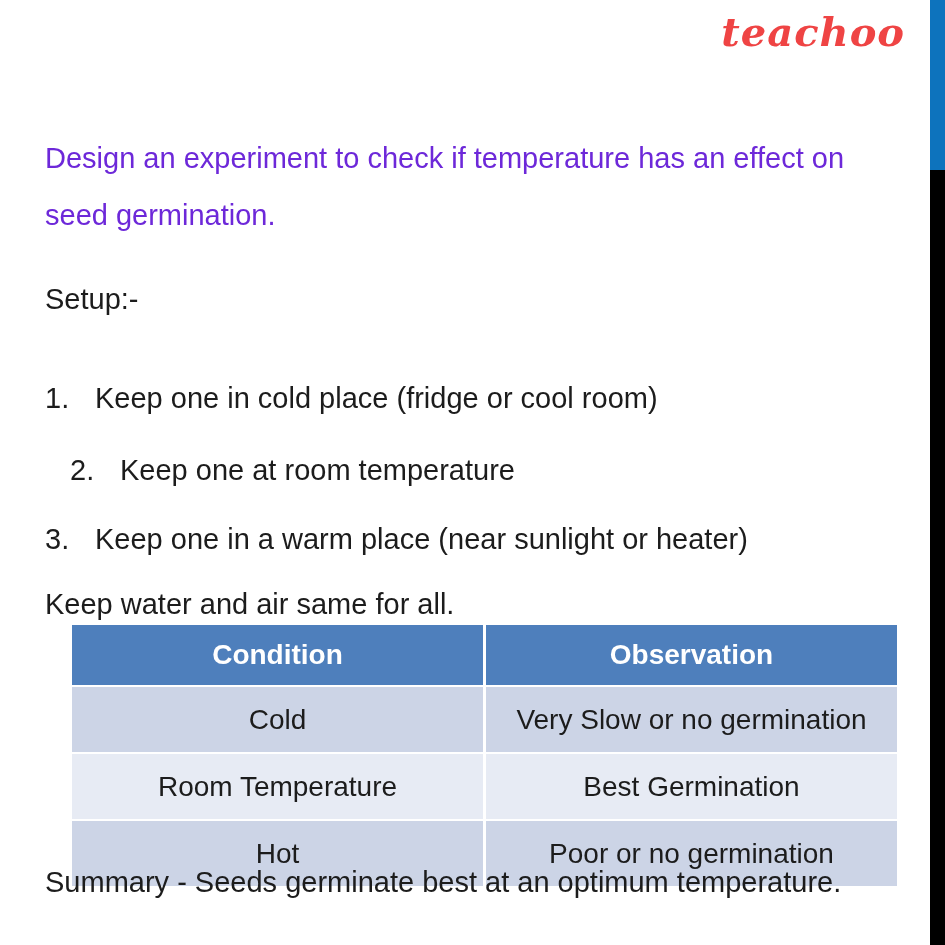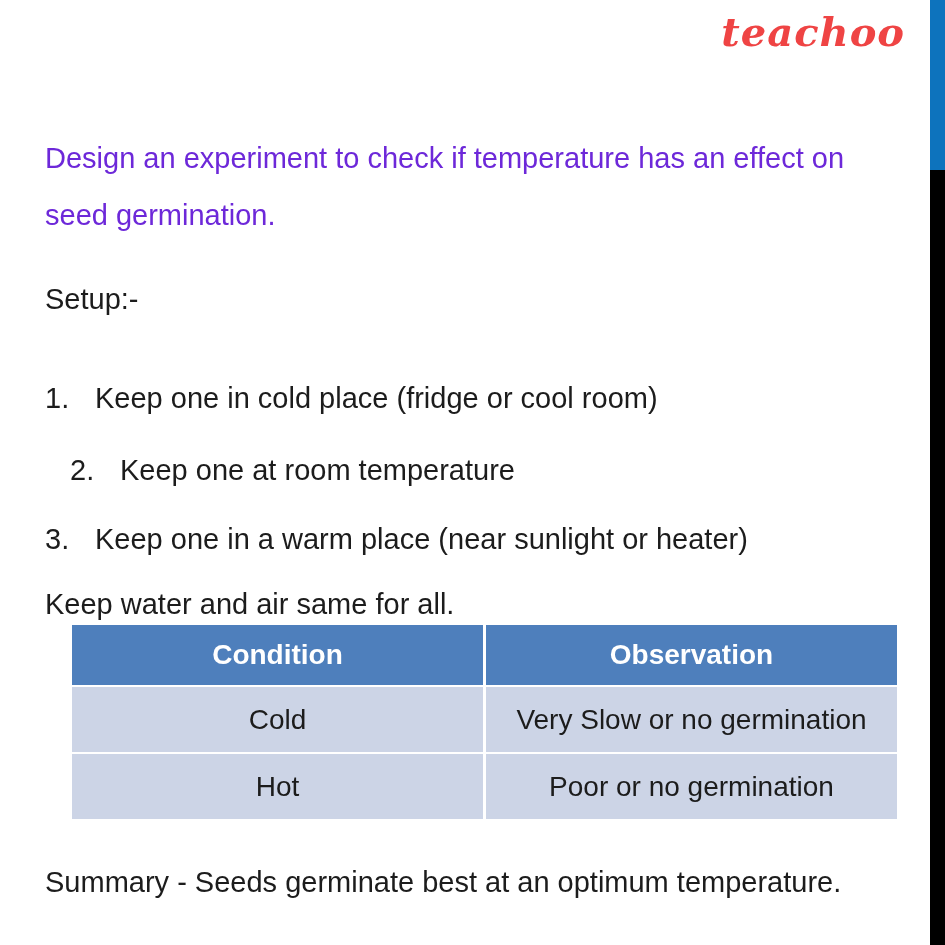--- a/index.html
+++ b/index.html
@@ -137,20 +137,24 @@
   <table class="germ-table">
     <tbody>
         <tr>
       <th>Condition</th>
       <th>Observation</th>
     </tr>
     <tr class="row-dark">
       <td>Cold</td>
       <td>Very Slow or no germination</td>
     </tr>
+    <tr class="row-light">
+      <td>Room Temperature</td>
+      <td>Best Germination</td>
+    </tr>
     <tr class="row-dark">
       <td>Hot</td>
       <td>Poor or no germination</td>
     </tr>
   </tbody>
     </table>
 
   <div class="line summary">Summary - Seeds germinate best at an optimum temperature.</div>
 
 </div>

